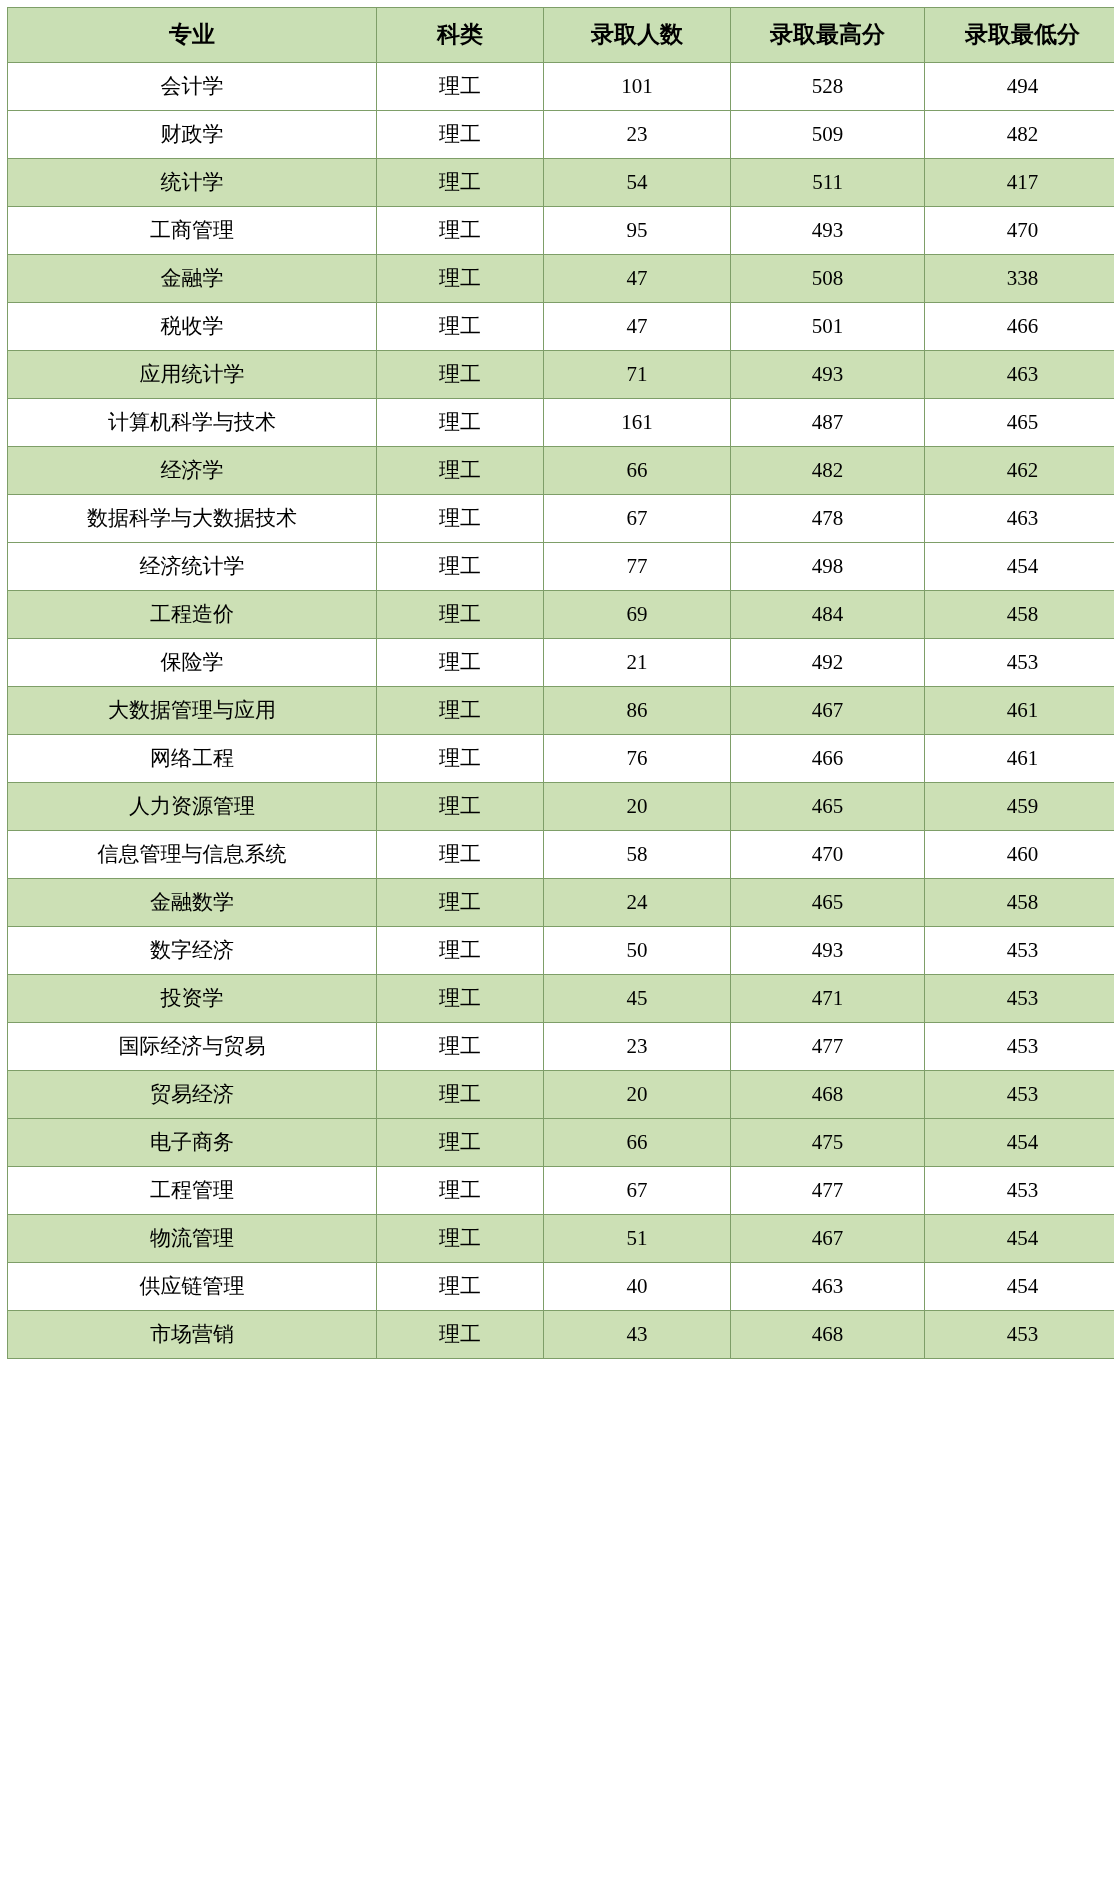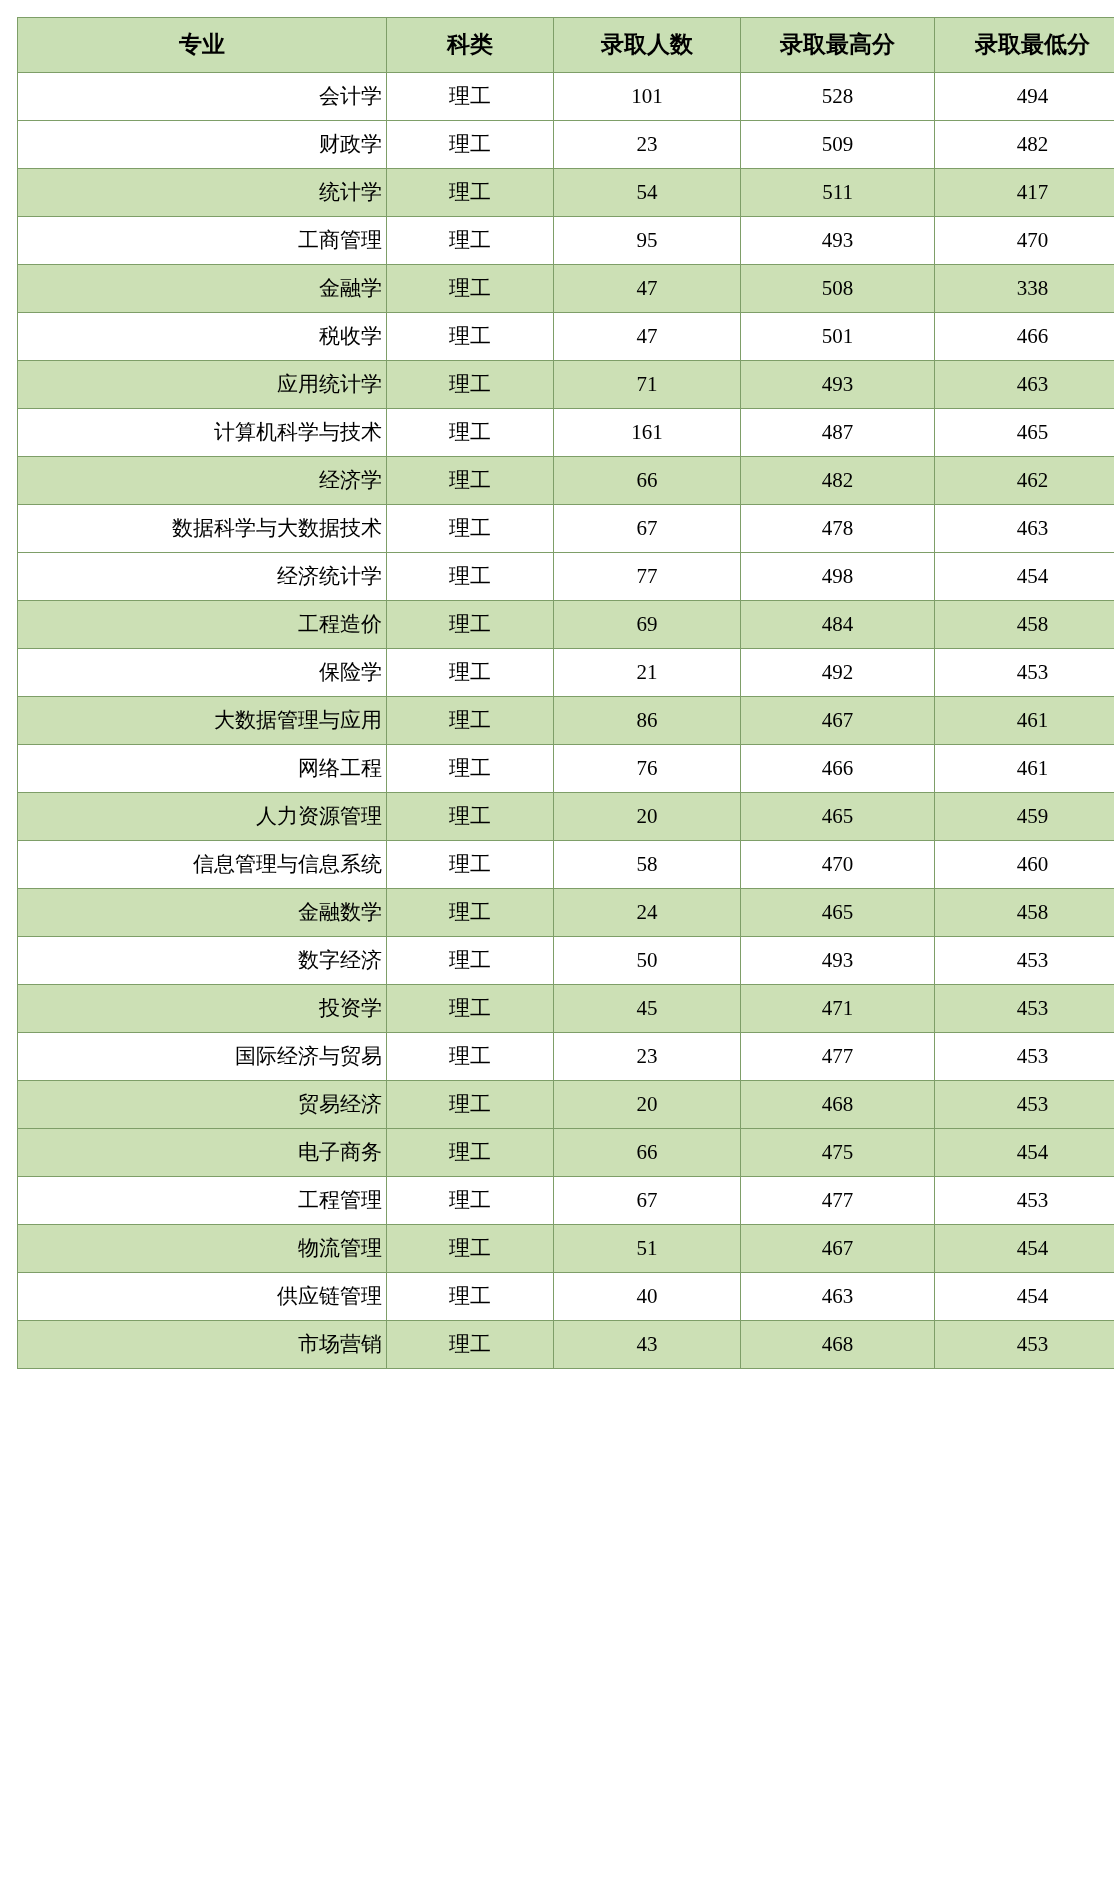--- a/index.html
+++ b/index.html
@@ -7,21 +7,21 @@
     padding: 0;
     background: #ffffff;
   }
   body {
     width: 1114px;
     font-family: "Liberation Serif", "DejaVu Serif", serif;
   }
   .sheet {
     width: 1114px;
     box-sizing: border-box;
-    padding: 17px;
+    padding: 7px;
   }
   table.score-table {
     border-collapse: collapse;
     width: 1114px;
     table-layout: fixed;
   }
   table.score-table col.c-major  { width: 303px; }
   table.score-table col.c-type   { width: 137px; }
   table.score-table col.c-count  { width: 154px; }
   table.score-table col.c-high   { width: 159px; }
@@ -46,21 +46,20 @@
     height: 54px;
   }
   table.score-table tbody tr.row-odd td {
     background: #ffffff;
   }
   table.score-table tbody tr.row-even td {
     background: #cce0b5;
   }
   table.score-table td.col-major {
     font-size: 21px;
-    text-align: right;
   }
 </style>
 </head>
 <body>
 
 <div class="sheet">
   <table class="score-table">
     <colgroup>
       <col class="c-major">
       <col class="c-type">

